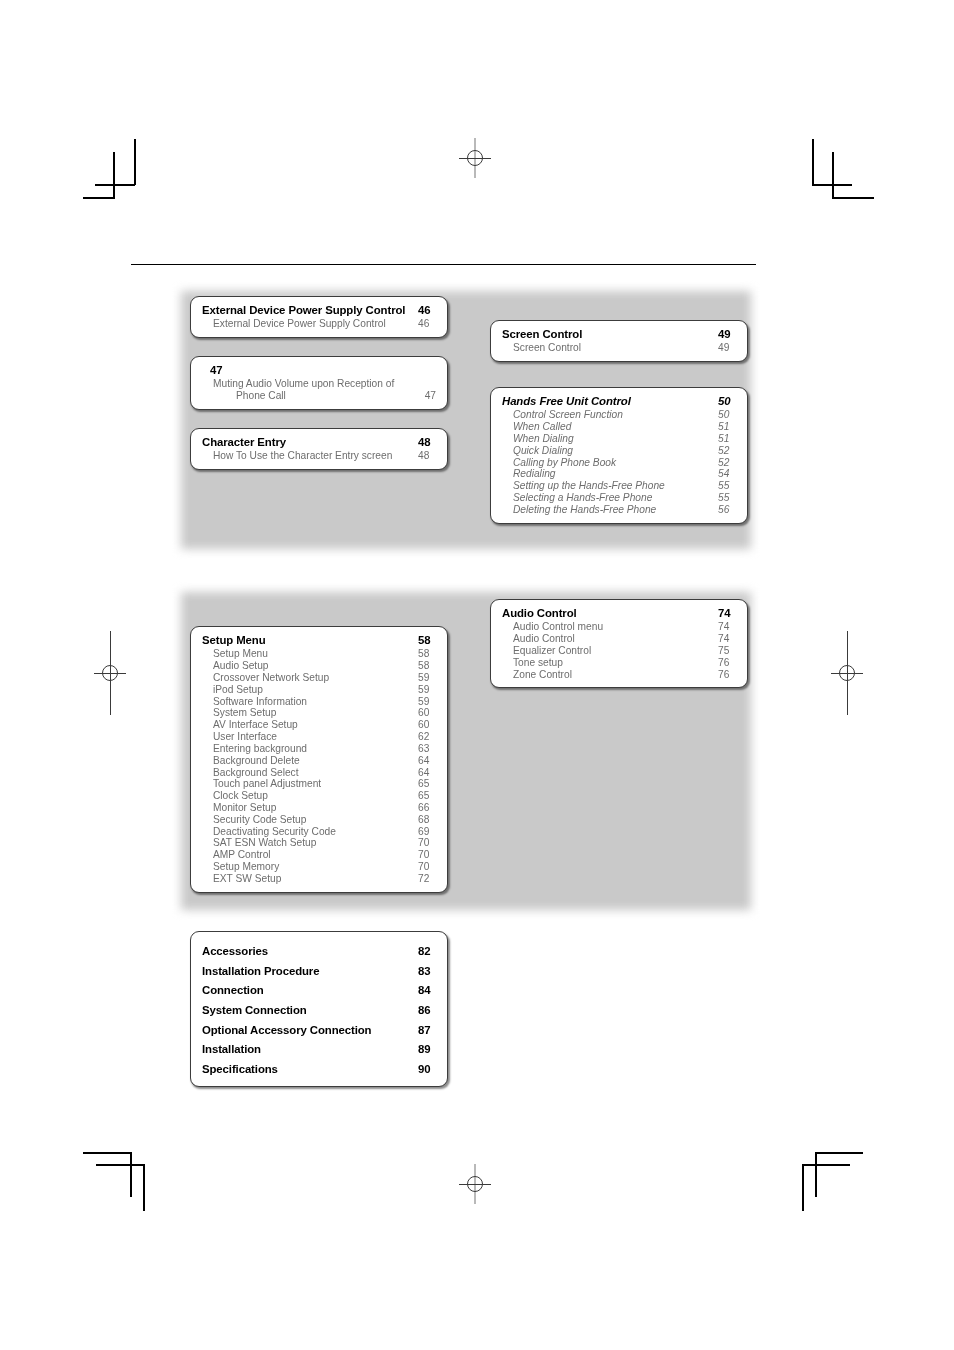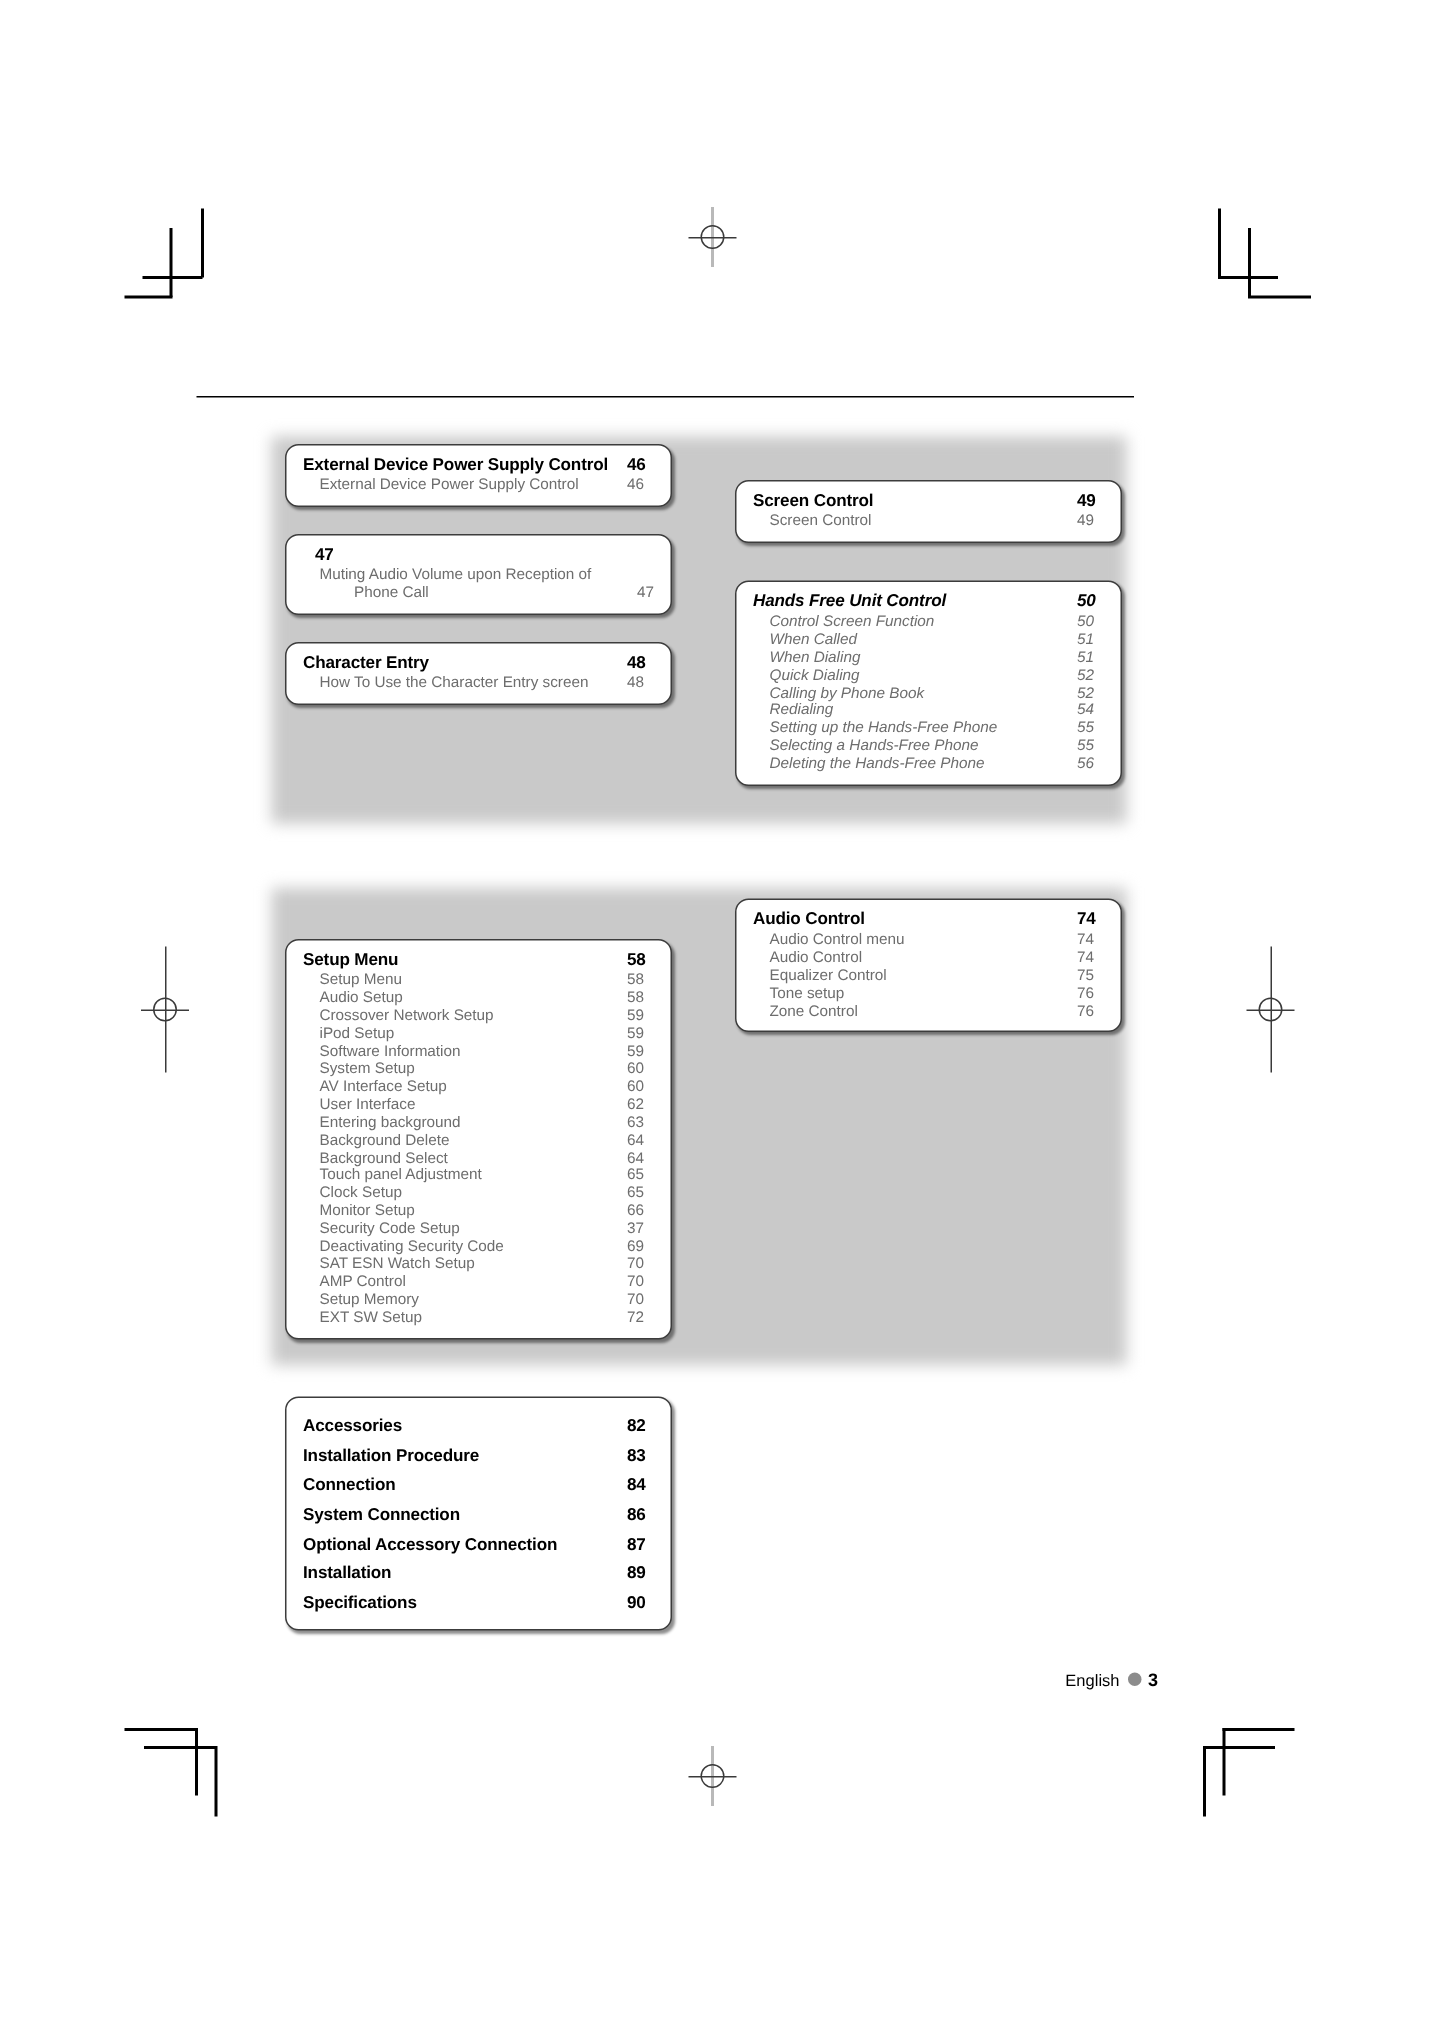--- a/index.html
+++ b/index.html
@@ -360,21 +360,21 @@
         <div class="row sub">
             <div class="label">Clock Setup</div>
             <div class="pg">65</div>
           </div>
         <div class="row sub">
             <div class="label">Monitor Setup</div>
             <div class="pg">66</div>
           </div>
         <div class="row sub">
             <div class="label">Security Code Setup</div>
-            <div class="pg">37</div>
+            <div class="pg">68</div>
           </div>
         <div class="row sub">
             <div class="label">Deactivating Security Code</div>
             <div class="pg">69</div>
           </div>
         <div class="row sub">
             <div class="label">SAT ESN Watch Setup</div>
             <div class="pg">70</div>
           </div>
         <div class="row sub">
@@ -452,17 +452,14 @@
             <div class="pg">89</div>
           </div>
         <div class="row head">
             <div class="label">Specifications</div>
             <div class="pg">90</div>
           </div>
       </div>
     </div>
   </div>
 
-  <div class="footer">
-    <span class="lang">English</span><span class="dot"></span><span class="pnum">3</span>
-  </div>
 
 </div>
 
 </body></html>

